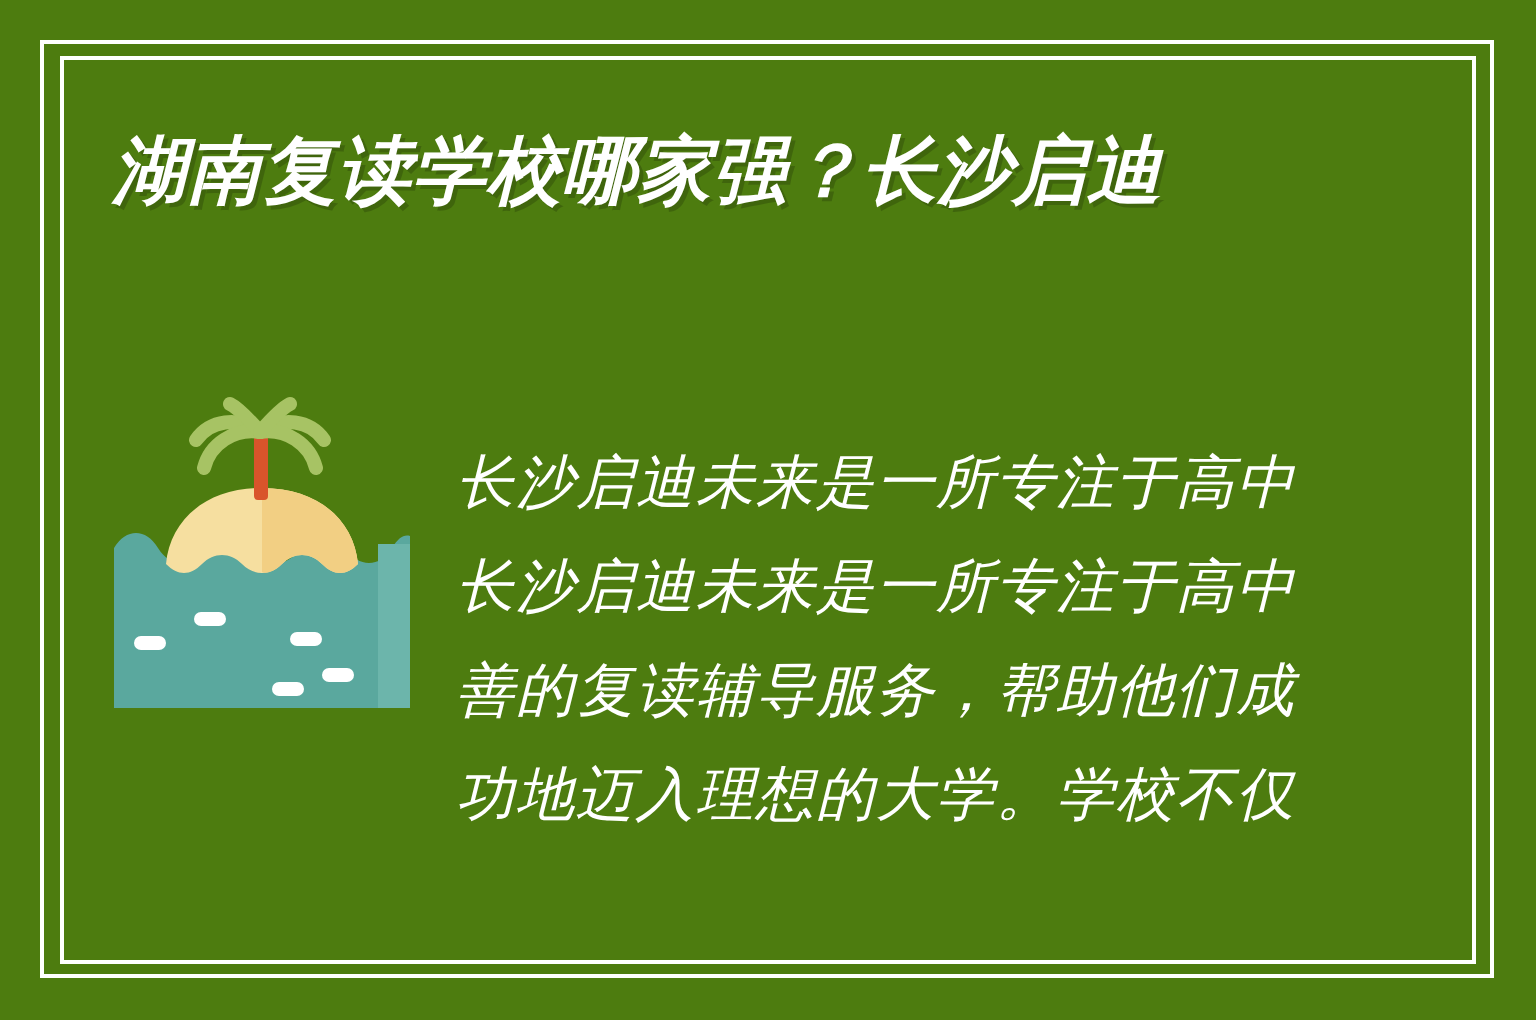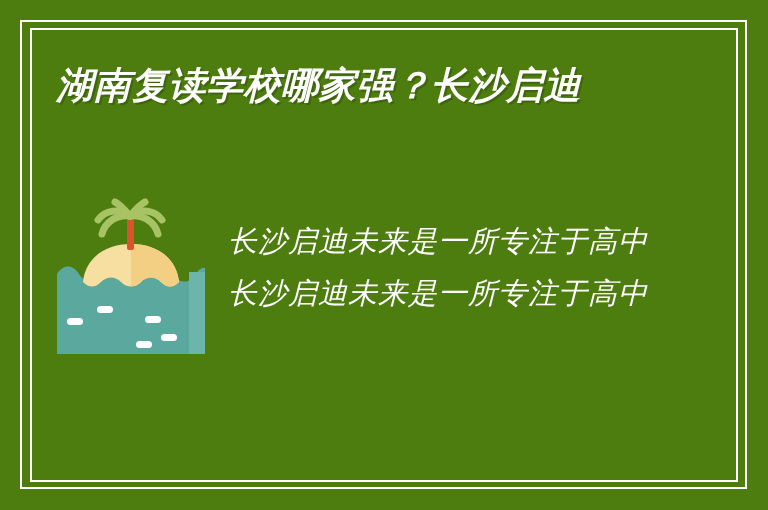--- a/index.html
+++ b/index.html
@@ -127,15 +127,17 @@
         <rect x="88" y="120" width="16" height="7" rx="3.5"></rect>
         <rect x="104" y="138" width="16" height="7" rx="3.5"></rect>
         <rect x="79" y="145" width="16" height="7" rx="3.5"></rect>
       </g>
     </svg>
   </div>
 
   <div class="body-block">
     <div class="body-line">长沙启迪未来是一所专注于高中</div>
     <div class="body-line">长沙启迪未来是一所专注于高中</div>
+    <div class="body-line">善的复读辅导服务，帮助他们成</div>
+    <div class="body-line">功地迈入理想的大学。学校不仅</div>
   </div>
 
 </div>
 
 </body></html>

